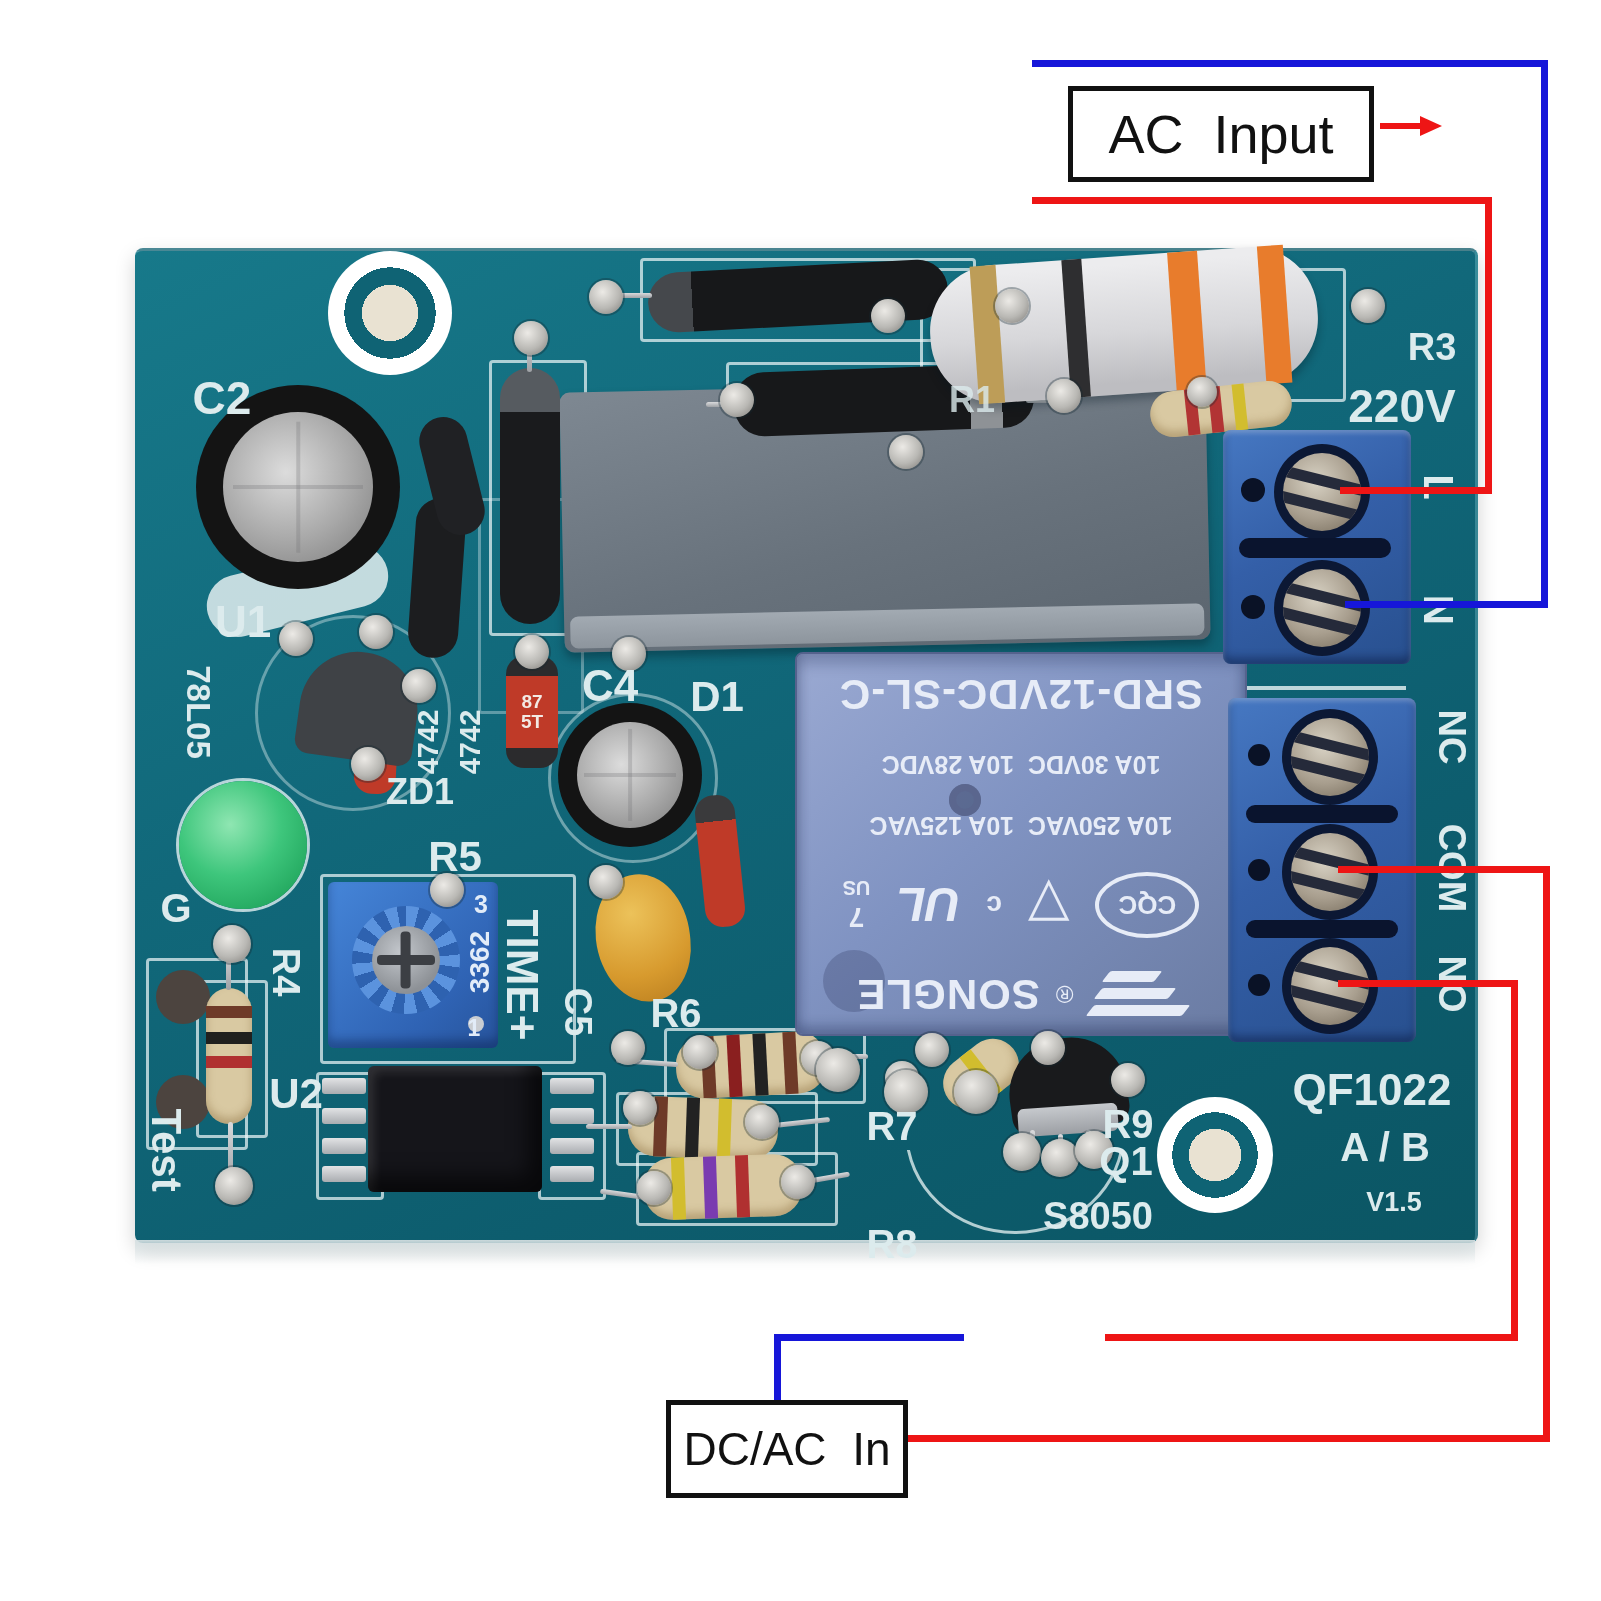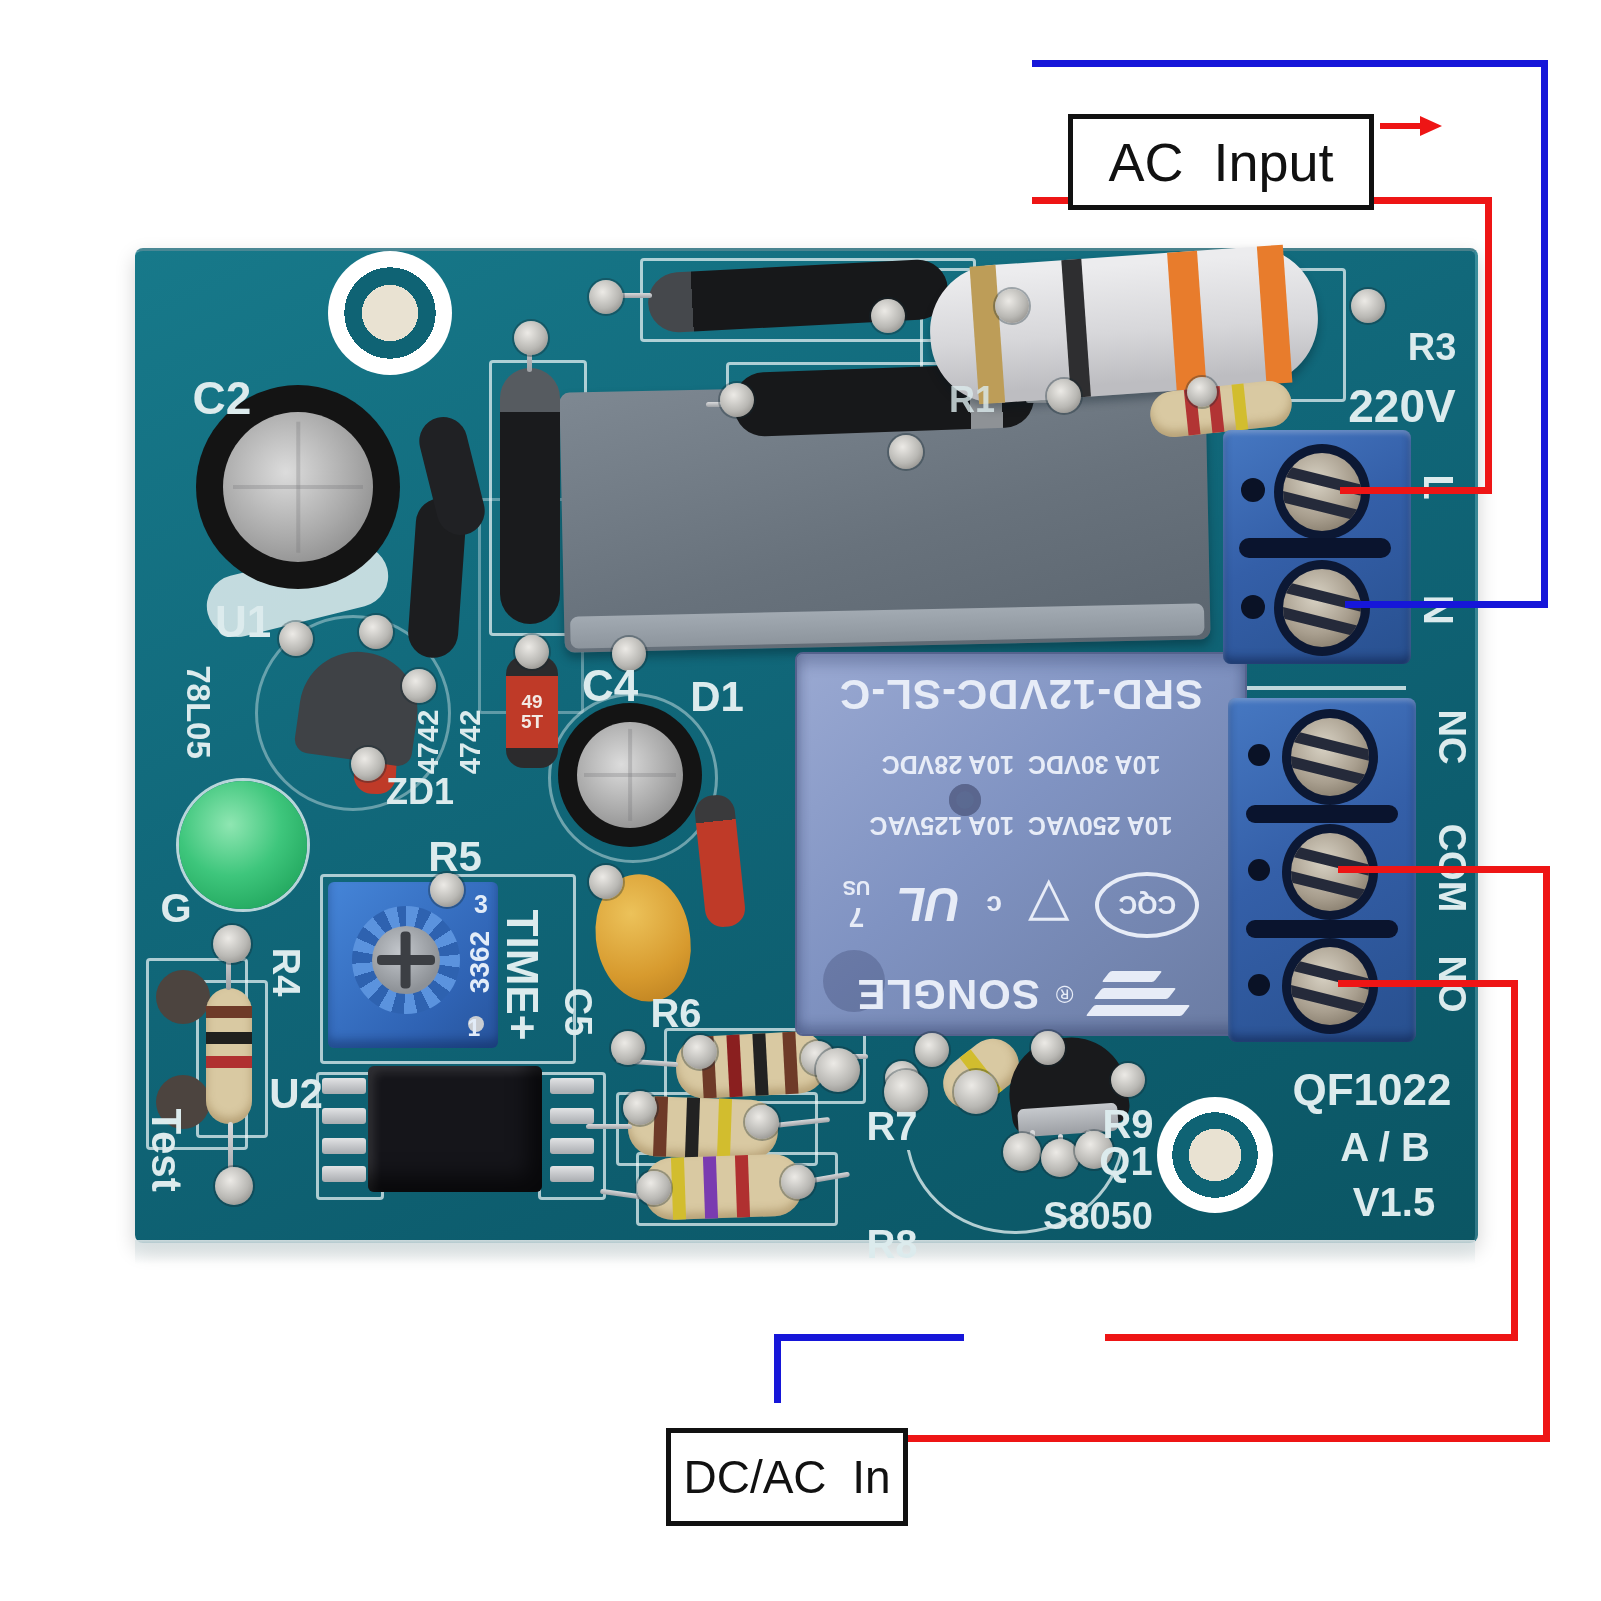--- a/index.html
+++ b/index.html
@@ -79,21 +79,21 @@
       background:radial-gradient(circle at 40% 34%,#8fe6b2,#3ec67c 45%,#23a85f 80%,#1b8d4e);
       box-shadow:0 0 0 3px rgba(240,250,250,.75);}
   .to92{position:absolute;background:#3f4246;border-radius:58px 58px 14px 14px;}
   
   .wire{position:absolute;z-index:30;}
   .blue{background:#1616d9;}
   .red{background:#ee1515;}
   .arrowhead{position:absolute;z-index:30;width:0;height:0;border-top:10px solid transparent;
       border-bottom:10px solid transparent;border-left:22px solid #ee1515;}
   .callout{position:absolute;z-index:40;background:#fff;border:5px solid #111;color:#111;
-      display:flex;align-items:center;justify-content:center;white-space:pre;font-weight:500;margin-top:28px;}
+      display:flex;align-items:center;justify-content:center;white-space:pre;font-weight:500;}
   .graycap{position:absolute;left:562px;top:386px;width:646px;height:260px;border-radius:10px;
       background:linear-gradient(165deg,#7e8892 0%,#68727c 55%,#5b656f 100%);transform:rotate(-1.2deg);
       box-shadow:0 6px 10px rgba(0,20,30,.35);}
   .graycap:after{content:"";position:absolute;left:6px;right:6px;bottom:4px;height:32px;border-radius:8px;
       background:linear-gradient(#a2aab2,#8d959d);}
   .bigres{position:absolute;left:930px;top:256px;width:388px;height:138px;border-radius:66px;transform:rotate(-4deg);
       background:linear-gradient(to bottom,#ececee 6%,#d7d7da 55%,#bdbdc1 92%);
       box-shadow:0 6px 8px rgba(0,20,30,.3);}
   .s8050-arcwrap{position:absolute;left:905px;top:1150px;width:220px;height:84px;overflow:hidden;}
   .s8050-arc{position:absolute;left:0;top:-122px;width:214px;height:200px;border:3px solid rgba(235,245,246,.75);border-radius:50%;}
@@ -137,21 +137,21 @@
   <div class="diode" style="left:428px;top:416px;width:48px;height:120px;transform:rotate(-14deg);background:#202124;"></div>
   <div class="lead" style="left:600px;top:293px;width:52px;height:5px;"></div>
   <div class="lead" style="left:944px;top:298px;width:72px;height:5px;"></div>
   <div class="lead" style="left:706px;top:402px;width:36px;height:5px;"></div>
   <div class="lead" style="left:1026px;top:398px;width:42px;height:5px;"></div>
   <div class="lead" style="left:527px;top:330px;width:5px;height:42px;"></div>
 
   <div class="zener" style="left:356px;top:676px;width:42px;height:118px;transform:rotate(3deg);background:linear-gradient(to bottom,#333436 0 26px,#bf3a28 26px);"></div>
   <div class="zener" style="left:700px;top:795px;width:40px;height:132px;transform:rotate(-6deg);background:linear-gradient(to bottom,#3a3a3c 0 26px,#bf3a28 26px);"></div>
   <div class="zener" style="left:506px;top:656px;width:52px;height:112px;background:linear-gradient(to bottom,#2b2b2d 0 20px,#bf3a28 20px 92px,#2b2b2d 92px);display:flex;flex-direction:column;align-items:center;justify-content:center;color:#f3e9e4;font-weight:700;font-size:19px;line-height:1.05;">
-    <span>49</span>
+    <span>87</span>
     <span>5T</span>
   </div>
 
   <div class="bigres">
     <div class="band" style="left:44px;width:26px;background:#bd9d58;"></div>
     <div class="band" style="left:136px;width:20px;background:#2e2e30;"></div>
     <div class="band" style="left:242px;width:30px;background:#e87c2c;"></div>
     <div class="band" style="left:332px;width:26px;background:#e87c2c;"></div>
   </div>
   <div class="res" style="left:1150px;top:386px;width:142px;height:46px;transform:rotate(-6deg);">
@@ -377,21 +377,21 @@
   <div class="sk" style="left:972px;top:400px;font-size:36px;opacity:.8;">R1</div>
   <div class="sk" style="left:1432px;top:347px;font-size:38px;text-align:right;">R3</div>
   <div class="sk" style="left:1402px;top:406px;font-size:46px;">220V</div>
   <div class="sk" style="left:1438px;top:487px;font-size:42px;--r:90deg;">L</div>
   <div class="sk" style="left:1438px;top:610px;font-size:42px;--r:90deg;">N</div>
   <div class="sk" style="left:1452px;top:737px;font-size:38px;--r:90deg;">NC</div>
   <div class="sk" style="left:1452px;top:868px;font-size:38px;--r:90deg;">COM</div>
   <div class="sk" style="left:1452px;top:984px;font-size:38px;--r:90deg;">NO</div>
   <div class="sk" style="left:1372px;top:1090px;font-size:44px;">QF1022</div>
   <div class="sk" style="left:1385px;top:1147px;font-size:40px;">A / B</div>
-  <div class="sk" style="left:1394px;top:1202px;font-size:40px;">V1.5</div>
+  <div class="sk" style="left:1394px;top:1202px;font-size:27px;">V1.5</div>
 
   <div class="wire blue" style="left:1032px;top:60px;width:516px;height:7px;"></div>
   <div class="wire blue" style="left:1541px;top:60px;width:7px;height:548px;"></div>
   <div class="wire blue" style="left:1345px;top:601px;width:203px;height:7px;"></div>
   <div class="wire red" style="left:1032px;top:197px;width:460px;height:7px;"></div>
   <div class="wire red" style="left:1485px;top:197px;width:7px;height:297px;"></div>
   <div class="wire red" style="left:1340px;top:487px;width:152px;height:7px;"></div>
   <div class="wire red" style="left:1338px;top:866px;width:212px;height:7px;"></div>
   <div class="wire red" style="left:1543px;top:866px;width:7px;height:576px;"></div>
   <div class="wire red" style="left:897px;top:1435px;width:653px;height:7px;"></div>

